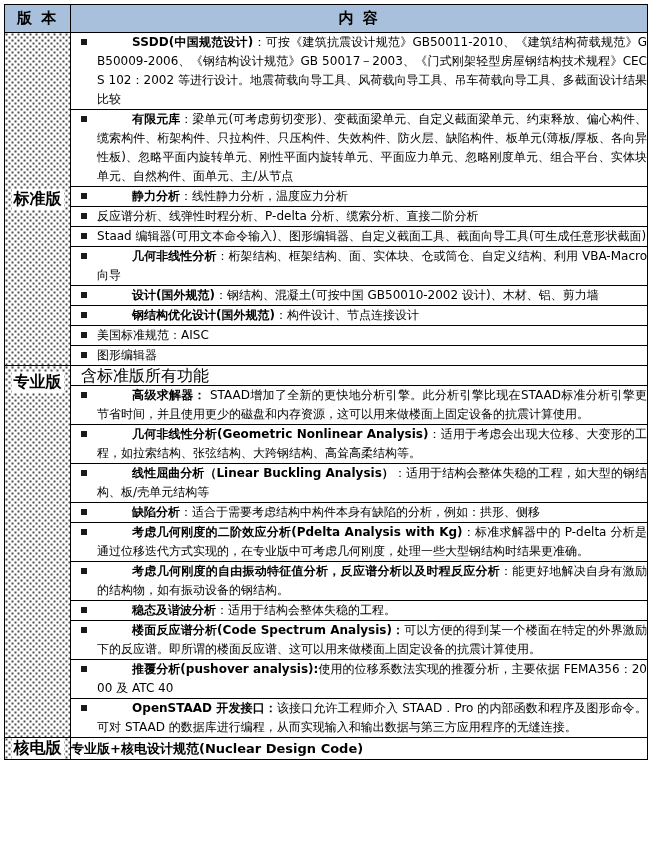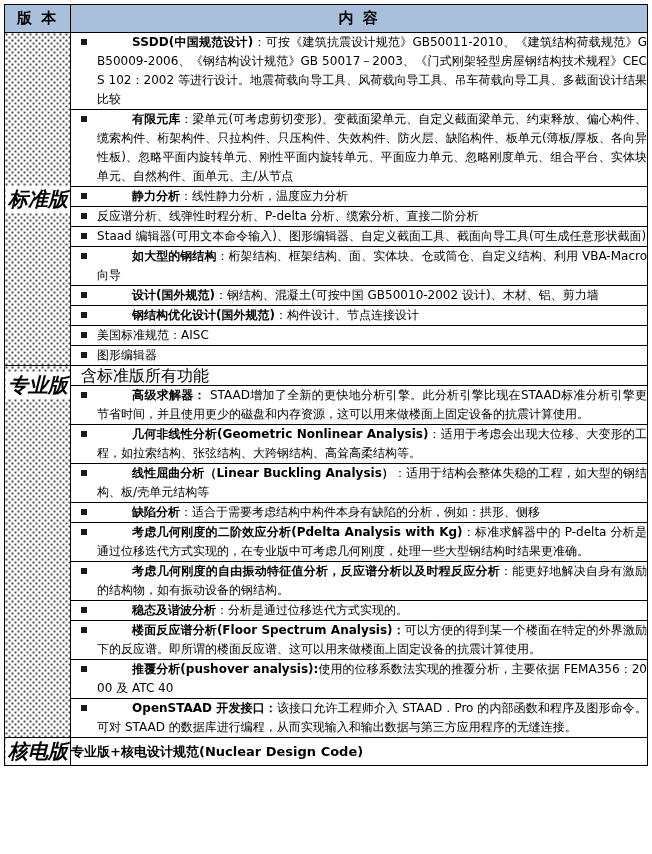--- a/index.html
+++ b/index.html
@@ -44,31 +44,30 @@
     font-weight: bold;
     font-size: 15px;
     height: 27px;
     letter-spacing: 2px;
   }
   th.col-version { width: 66px; }
 
   
   td.version-cell {
     width: 66px;
-    text-align: right;
+    text-align: center;
     font-weight: bold;
-    font-size: 20px;
+    font-size: 16px;
     letter-spacing: 0px;
     background-color: #ffffff;
     background-image:
       radial-gradient(circle at 1px 1px, #4d4d4d 0.9px, transparent 1.1px),
       radial-gradient(circle at 1px 1px, #4d4d4d 0.9px, transparent 1.1px);
     background-size: 6px 6px, 6px 6px;
     background-position: 0 0, 3px 3px;
-    font-style: italic;
   }
   td.version-cell .vlabel {
     display: inline-block;
     padding: 0 2px;
     background: #ffffff;
     color: #000;
   }
 
   
   td.version-cell.pos-standard { vertical-align: middle; }
@@ -194,21 +193,21 @@
             <span class="bullet"><i></i></span>
             <span class="itext"><span>Staad 编辑器(可用文本命令输入)、图形编辑器、自定义截面工具、截面向导工具(可生成任意形状截面)</span></span>
           </div>
         </td>
       </tr>
 
       <tr>
         <td class="content-cell">
           <div class="item">
             <span class="bullet"><i></i></span>
-            <span class="itext"><b>如大型的钢结构</b><span>：桁架结构、框架结构、面、实体块、仓或筒仓、自定义结构、利用 VBA-Macro 向导</span></span>
+            <span class="itext"><b>几何非线性分析</b><span>：桁架结构、框架结构、面、实体块、仓或筒仓、自定义结构、利用 VBA-Macro 向导</span></span>
           </div>
         </td>
       </tr>
 
       <tr>
         <td class="content-cell">
           <div class="item">
             <span class="bullet"><i></i></span>
             <span class="itext"><b>设计(国外规范)</b><span>：钢结构、混凝土(可按中国 GB50010-2002 设计)、木材、铝、剪力墙</span></span>
           </div>
@@ -302,30 +301,30 @@
             <span class="bullet"><i></i></span>
             <span class="itext"><b>考虑几何刚度的自由振动特征值分析，反应谱分析以及时程反应分析</b><span>：能更好地解决自身有激励的结构物，如有振动设备的钢结构。</span></span>
           </div>
         </td>
       </tr>
 
       <tr>
         <td class="content-cell">
           <div class="item">
             <span class="bullet"><i></i></span>
-            <span class="itext"><b>稳态及谐波分析</b><span>：分析是通过位移迭代方式实现的。</span></span>
-          </div>
-        </td>
-      </tr>
-
-      <tr>
-        <td class="content-cell">
-          <div class="item">
-            <span class="bullet"><i></i></span>
-            <span class="itext"><b>楼面反应谱分析(Floor Spectrum Analysis)：</b><span>可以方便的得到某一个楼面在特定的外界激励下的反应谱。即所谓的楼面反应谱、这可以用来做楼面上固定设备的抗震计算使用。</span></span>
+            <span class="itext"><b>稳态及谐波分析</b><span>：适用于结构会整体失稳的工程。</span></span>
+          </div>
+        </td>
+      </tr>
+
+      <tr>
+        <td class="content-cell">
+          <div class="item">
+            <span class="bullet"><i></i></span>
+            <span class="itext"><b>楼面反应谱分析(Code Spectrum Analysis)：</b><span>可以方便的得到某一个楼面在特定的外界激励下的反应谱。即所谓的楼面反应谱、这可以用来做楼面上固定设备的抗震计算使用。</span></span>
           </div>
         </td>
       </tr>
 
       <tr>
         <td class="content-cell">
           <div class="item">
             <span class="bullet"><i></i></span>
             <span class="itext"><b>推覆分析(pushover analysis):</b><span>使用的位移系数法实现的推覆分析，主要依据 FEMA356：2000 及 ATC 40</span></span>
           </div>

